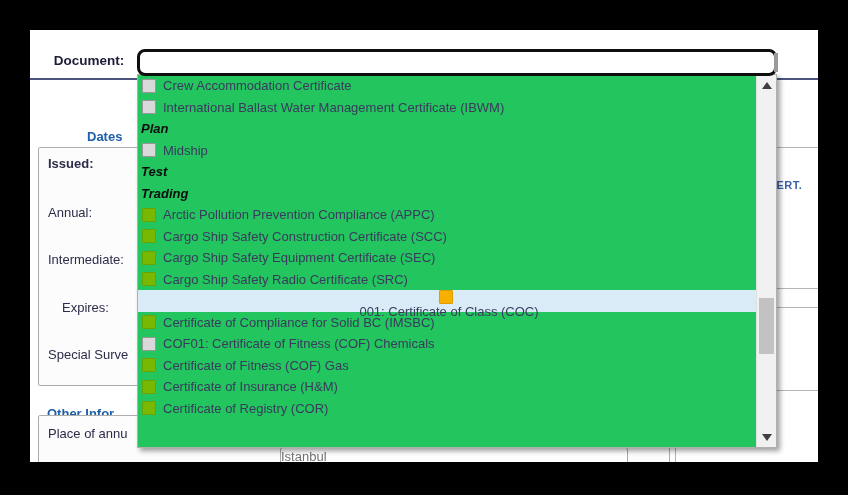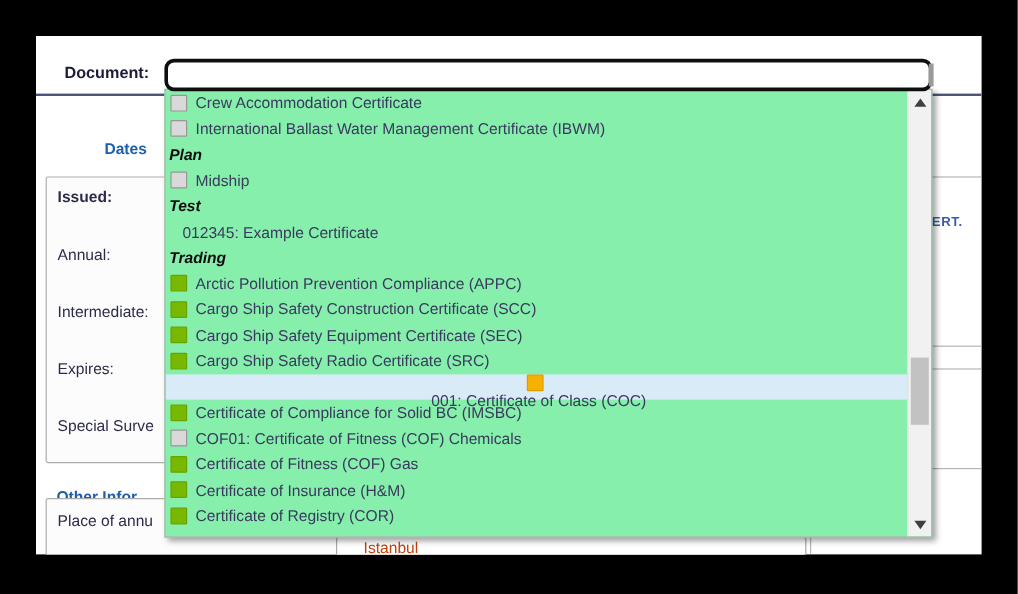--- a/index.html
+++ b/index.html
@@ -19,52 +19,52 @@
   }
   .top-divider{left:0;top:48px;width:788px;height:2px;background:#4a557d;}
   .combo-input{
     left:107px;top:19px;width:618px;height:21px;z-index:20;
     border:3px solid #0e0e0e;border-radius:8px;background:#fff;
     font-size:13px;color:#3a3a5c;padding:0 8px;outline:none;
   }
   .combo-sliver{left:744px;top:23px;width:4px;height:19px;background:#9a9a9a;z-index:21;}
   
   .section-header{font-size:13px;font-weight:bold;color:#1e5fa9;}
-  .dates-header{left:17px;top:86px;padding-left:40px;}
+  .dates-header{left:17px;top:99px;padding-left:40px;}
   .dates-box{
     left:8px;top:117px;width:265px;height:237px;
     border:1px solid #adadad;background:#fcfcfc;border-radius:2px;
   }
   .form-label{font-size:13px;color:#2c2c4a;white-space:nowrap;}
   .lbl-issued{left:18px;top:126px;font-weight:bold;}
   .lbl-annual{left:18px;top:175px;}
   .lbl-intermediate{left:18px;top:222px;}
-  .lbl-expires{left:18px;top:270px;text-align:right;}
+  .lbl-expires{left:32px;top:270px;text-align:right;}
   .lbl-special{left:18px;top:317px;}
   .other-header{left:17px;top:366px;margin-top:10px;}
   .other-box{
     left:8px;top:385px;width:630px;height:60px;
     border:1px solid #adadad;background:#fcfcfc;border-radius:2px;
   }
   .lbl-place{left:18px;top:396px;}
   .place-input{
     left:250px;top:416px;width:346px;height:18px;
     border:1px solid #a8a8a8;border-radius:4px;background:#fff;
-    font-size:13px;color:#c2410c;padding:0 22px;outline:none;
+    font-size:13px;color:#737373;padding:0 0;outline:none;
   }
   .v-divider{left:645px;top:117px;width:1px;height:315px;background:#b5b5b5;}
   
   .frag-ts{left:735px;top:92px;width:55px;font-size:13px;font-weight:bold;color:#1e5fa9;}
   .rline{height:1px;background:#b5b5b5;left:740px;width:48px;}
   .rline1{top:117px;} .rline2{top:258px;} .rline3{top:277px;} .rline4{top:360px;}
   .frag-cert{left:738px;top:149px;width:55px;font-size:11px;font-weight:bold;color:#3a5fa8;letter-spacing:.5px;}
   
   .dropdown{
     left:107px;top:44px;width:638px;height:372px;z-index:10;
-    background:#86efac;border:1px solid #b0b0b0;
+    background:#22c55e;border:1px solid #b0b0b0;
     box-shadow:3px 3px 5px rgba(0,0,0,.38);
     display:flex;overflow:hidden;
   }
   .dd-list{flex:1 1 auto;overflow:hidden;}
   .dd-row{
     height:21.5px;display:flex;align-items:center;
     font-size:13px;color:#3a3a5e;white-space:nowrap;padding-left:4px;
   }
   .dd-row.group{font-weight:bold;font-style:italic;color:#0d0d0d;padding-left:3px;}
   .dd-row.noicon{padding-left:14px;}
@@ -134,24 +134,20 @@
 
     <span class="lbl">Plan</span>
   </div>
         <div class="dd-row item">
     <span class="sq gray"></span>
     <span class="lbl">Midship</span>
   </div>
         <div class="dd-row group">
 
     <span class="lbl">Test</span>
-  </div>
-        <div class="dd-row item noicon">
-
-    <span class="lbl">012345: Example Certificate</span>
   </div>
         <div class="dd-row group">
 
     <span class="lbl">Trading</span>
   </div>
         <div class="dd-row item">
     <span class="sq green"></span>
     <span class="lbl">Arctic Pollution Prevention Compliance (APPC)</span>
   </div>
         <div class="dd-row item">

